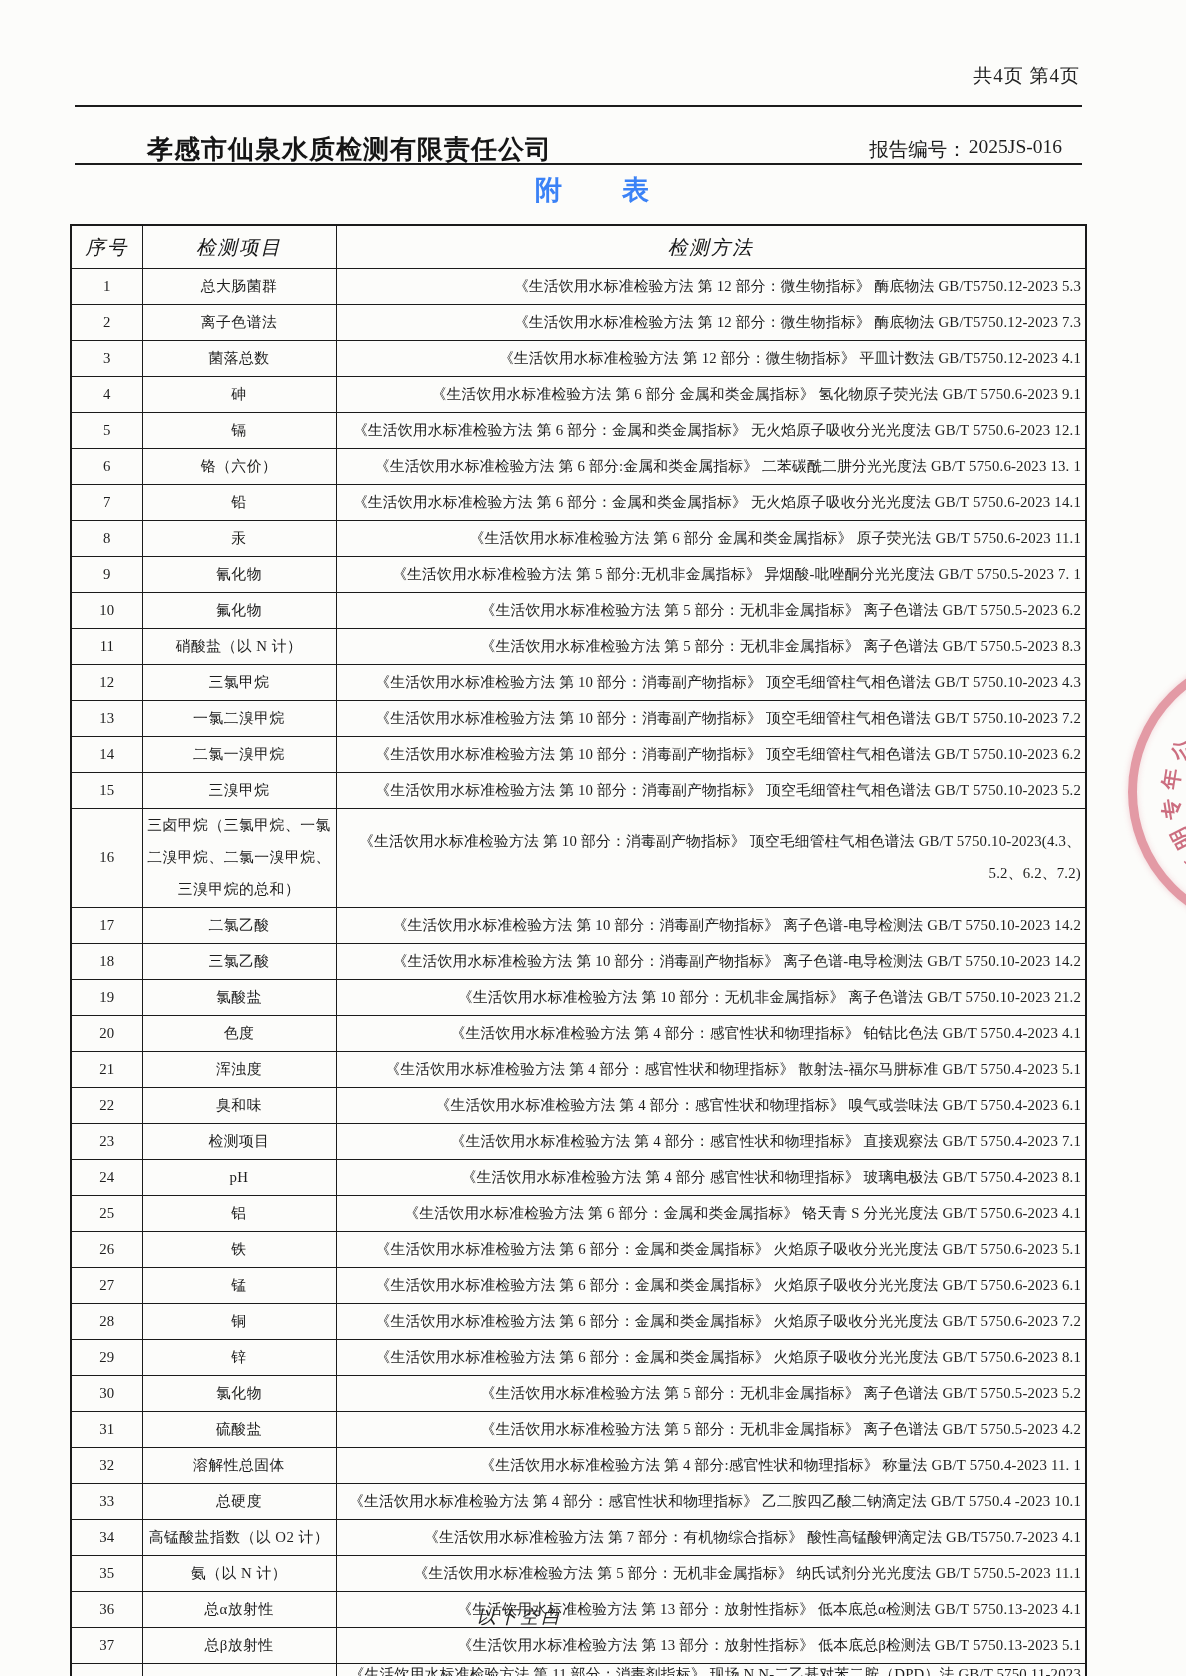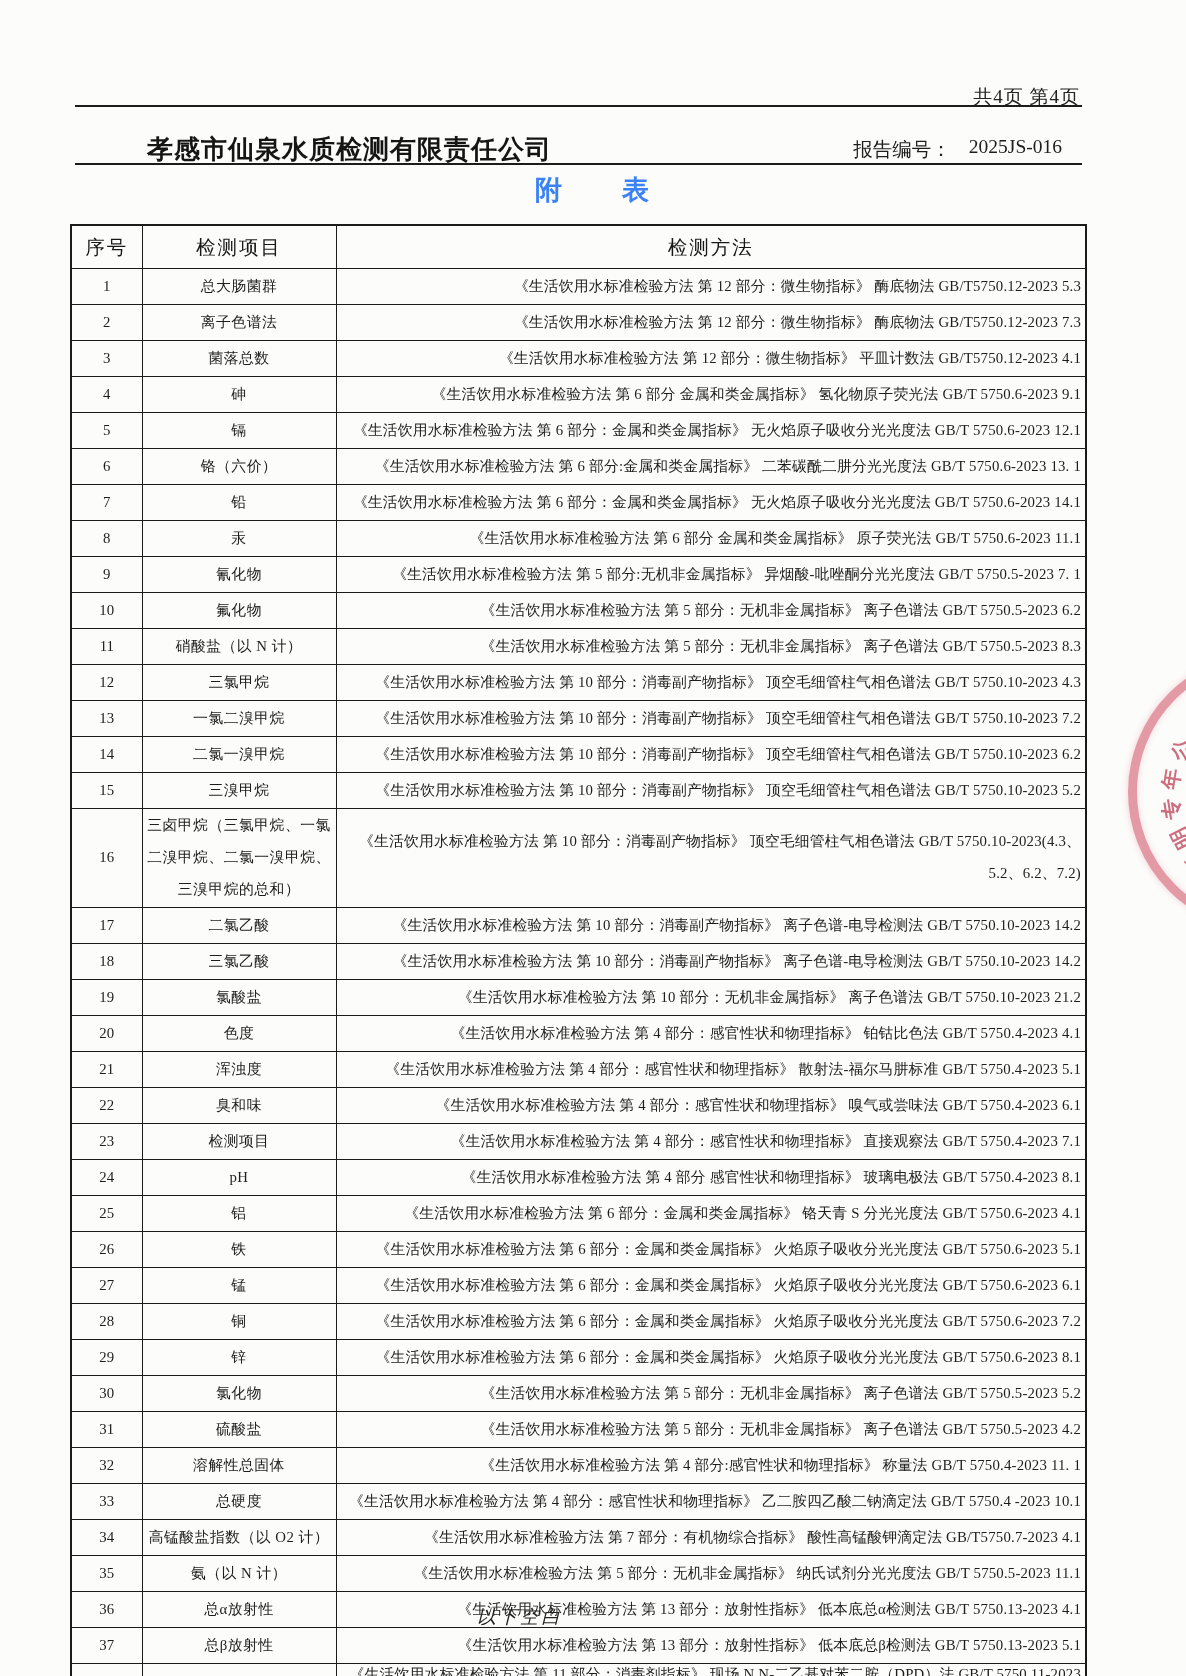--- a/index.html
+++ b/index.html
@@ -10,60 +10,60 @@
     color:#1f1f1f;
   }
   .page{
     position:relative;
     width:1186px;height:1676px;
     background:#fcfcfa;
     overflow:hidden;
   }
   
   .page-info{
-    position:absolute;top:84px;right:106px;
+    position:absolute;top:63px;right:106px;
     font-size:19px;letter-spacing:1px;color:#222;
   }
   .rule{
     position:absolute;left:75px;width:1007px;height:0;
     border-top:2px solid #1c1c1c;
   }
   .rule-top{top:105px;}
   .rule-mid{top:163px;}
   .header-row{
     position:absolute;top:132px;left:75px;width:1007px;
     display:flex;align-items:center;justify-content:space-between;
   }
   .company{
     margin-left:72px;
     font-family:"Liberation Sans","DejaVu Sans",sans-serif;
     font-weight:bold;font-size:26px;letter-spacing:1px;color:#151515;
   }
   .report-no{
-    margin-right:20px;font-size:19.5px;color:#1d1d1d;display:flex;gap:18px;
+    margin-right:20px;font-size:19.5px;color:#1d1d1d;display:flex;gap:2px;
   }
   .doc-title{
     position:absolute;top:172px;left:0;width:1186px;
     text-align:center;font-size:27px;font-weight:bold;
     letter-spacing:2px;color:#3b82f6;
   }
   
   table.methods{
     position:absolute;top:224px;left:70px;
     width:1015px;
     border-collapse:collapse;
     table-layout:fixed;
   }
   table.methods,table.methods th,table.methods td{
     border:1.7px solid #1b1b1b;
   }
   table.methods{border-width:2.2px;}
   table.methods th{
     height:40px;font-size:19.5px;font-weight:normal;
-    text-align:center;vertical-align:middle;letter-spacing:2px;color:#181818;
+    text-align:center;vertical-align:middle;letter-spacing:2px;color:#181818;font-style:italic;
   }
   table.methods td{
     height:33px;padding:1px 4px;
     vertical-align:middle;font-size:14.8px;line-height:1.35;color:#1d1d1d;
   }
   td.col-no{text-align:center;font-size:16.5px;}
   td.col-item{text-align:center;font-size:15px;letter-spacing:0.5px;}
   td.col-method{text-align:right;padding-left:13px;letter-spacing:0.2px;}
   tr.tall-row td{height:96px;line-height:2.15;}
   tr.tall-row td.col-item{padding:0 2px;}

